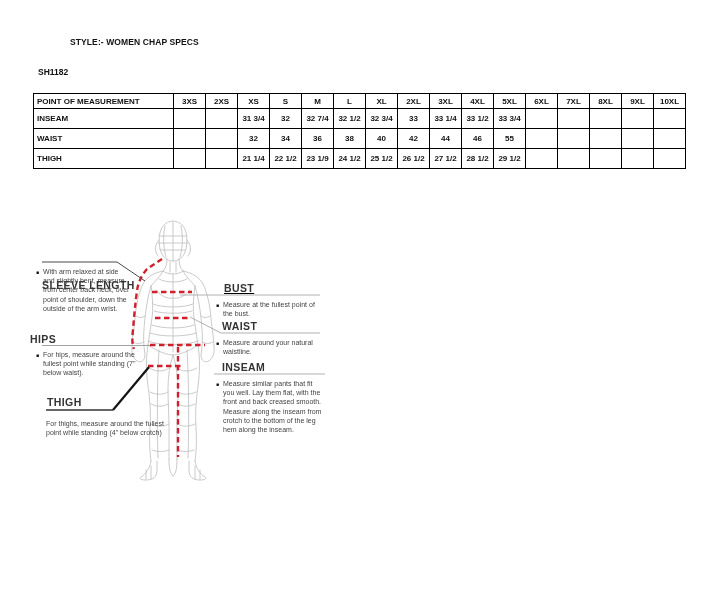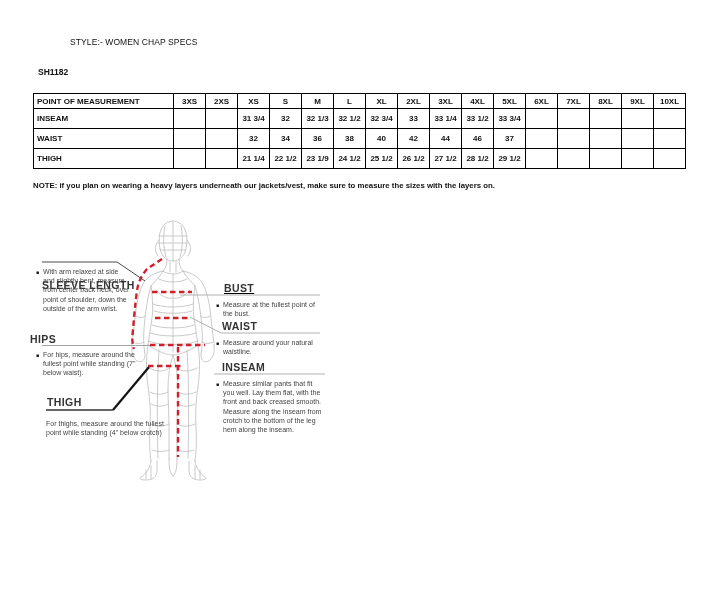--- a/index.html
+++ b/index.html
@@ -3,21 +3,21 @@
 <meta charset="utf-8">
 <style>
   * { margin:0; padding:0; box-sizing:border-box; }
   html,body { background:#e9e9e9; }
   .page {
     position:relative; width:720px; height:616px; background:#ffffff;
     font-family:"Liberation Sans", sans-serif; overflow:hidden; margin:0 auto;
   }
   
   .title-block { position:absolute; left:38px; top:37px; }
-  .style-title { font-size:8.5px; font-weight:normal; color:#111; letter-spacing:.1px;padding-left:32px; }
+  .style-title { font-size:8.5px; font-weight:bold; color:#111; letter-spacing:.1px;padding-left:32px; }
   .style-code  { font-size:8.5px; font-weight:bold; color:#111; margin-top:20px; }
 
   
   table.size-chart {
     position:absolute; left:33px; top:93px;
     border-collapse:collapse; table-layout:fixed;
     border:1.5px solid #000;
   }
   table.size-chart th, table.size-chart td {
     border:1px solid #000; font-size:8px; font-weight:bold; color:#111;
@@ -96,21 +96,21 @@
           <th>10XL</th>
         </tr>
     </thead>
     <tbody id="size-body">
         <tr>
           <td>INSEAM</td>
           <td></td>
           <td></td>
           <td>31 3/4</td>
           <td>32</td>
-          <td>32 1/3</td>
+          <td>32 7/4</td>
           <td>32 1/2</td>
           <td>32 3/4</td>
           <td>33</td>
           <td>33 1/4</td>
           <td>33 1/2</td>
           <td>33 3/4</td>
           <td></td>
           <td></td>
           <td></td>
           <td></td>
@@ -121,21 +121,21 @@
           <td></td>
           <td></td>
           <td>32</td>
           <td>34</td>
           <td>36</td>
           <td>38</td>
           <td>40</td>
           <td>42</td>
           <td>44</td>
           <td>46</td>
-          <td>37</td>
+          <td>55</td>
           <td></td>
           <td></td>
           <td></td>
           <td></td>
           <td></td>
         </tr>
         <tr>
           <td>THIGH</td>
           <td></td>
           <td></td>
@@ -150,21 +150,20 @@
           <td>29 1/2</td>
           <td></td>
           <td></td>
           <td></td>
           <td></td>
           <td></td>
         </tr>
       </tbody>
   </table>
 
-  <div class="note">NOTE: if you plan on wearing a heavy layers underneath our jackets/vest, make sure to measure the sizes with the layers on.</div>
 
   <div class="diagram">
 
     <svg width="300" height="280" viewBox="30 215 300 280">
 
       <g fill="none" stroke="#bcbcbc" stroke-width="0.8" stroke-linecap="round">
         <path d="M160 249 C157 232 162 222 173 221 C184 222 189 232 186 249 C184 257 179 261 173 261 C167 261 162 257 160 249"></path>
         <path d="M159 240 C155 244 154 251 158 256 M187 240 C191 244 192 251 188 256"></path>
         <path d="M173 222 L173 261 M165 226 C163 235 163 247 166 257 M181 226 C183 235 183 247 180 257"></path>
         <path d="M159 236 L187 236 M158 243 L188 243 M161 250 L185 250"></path>

